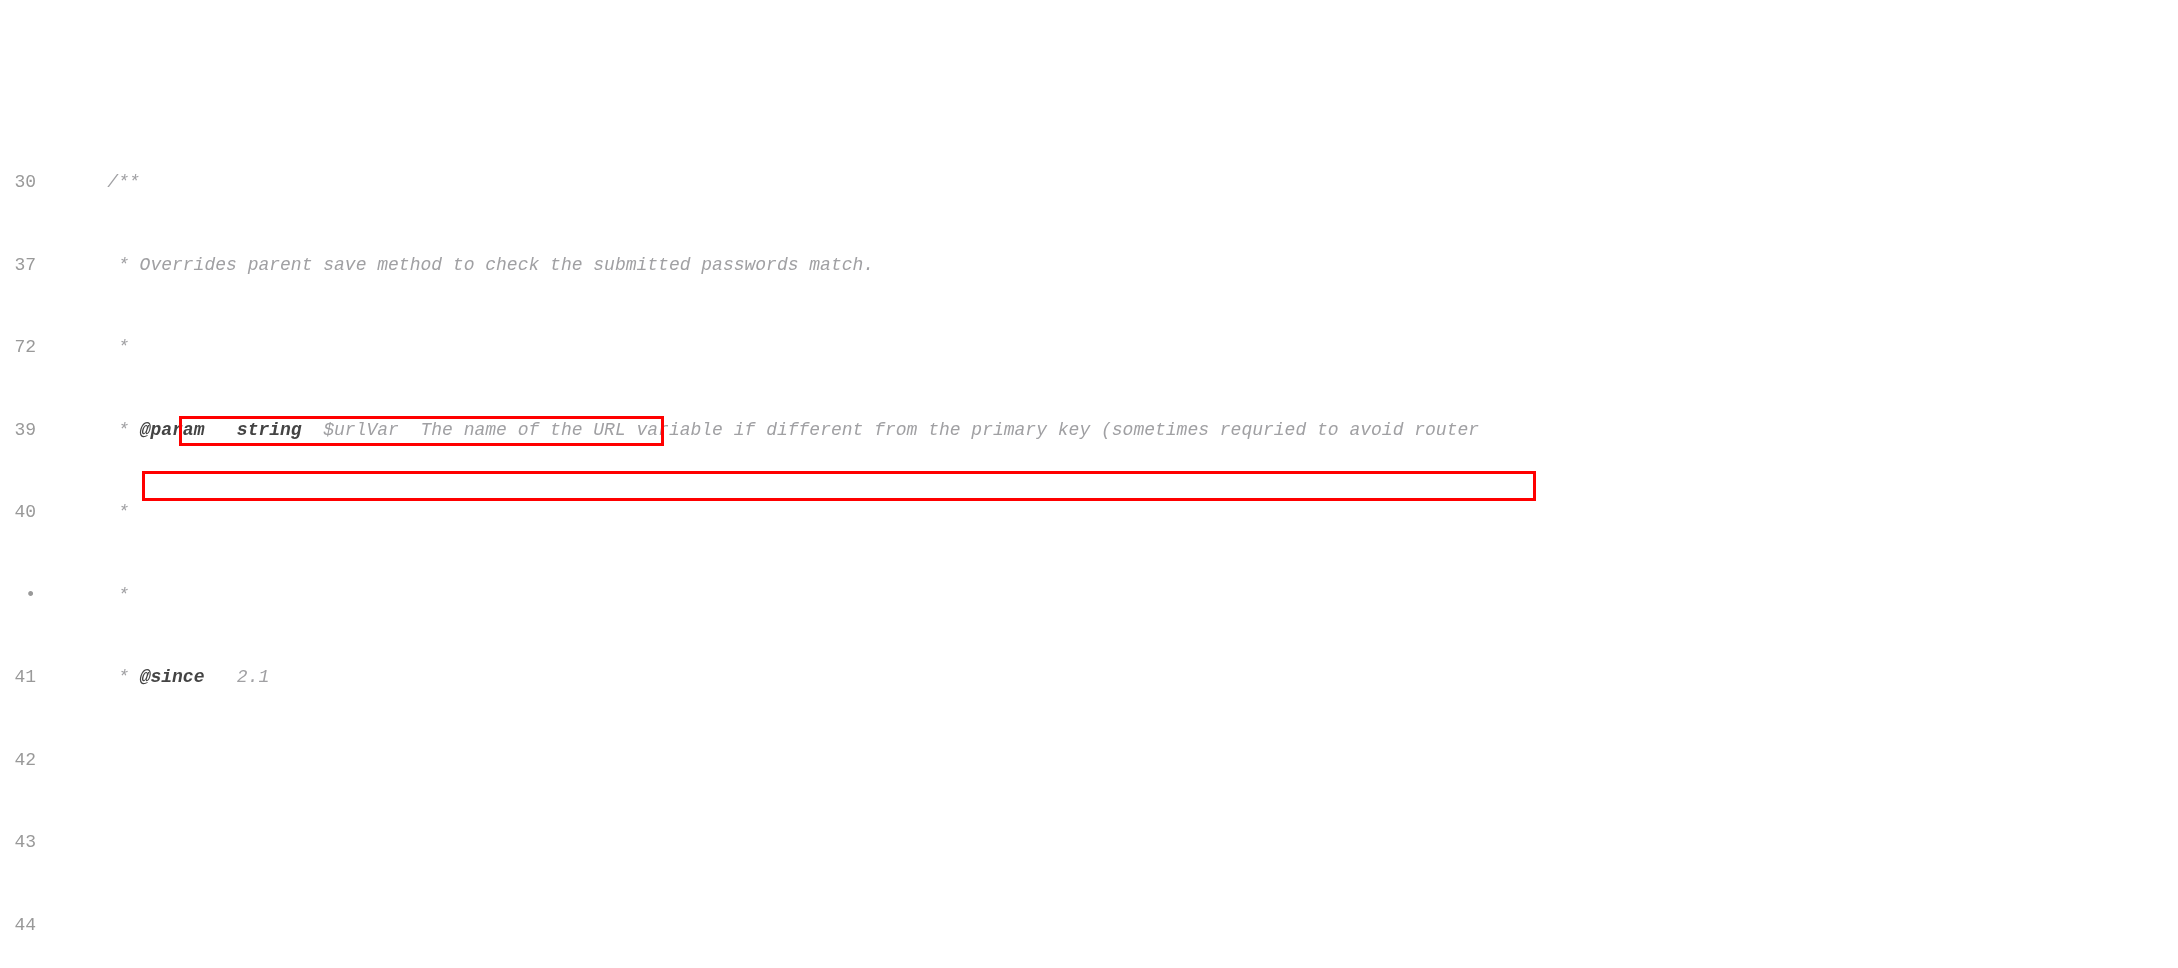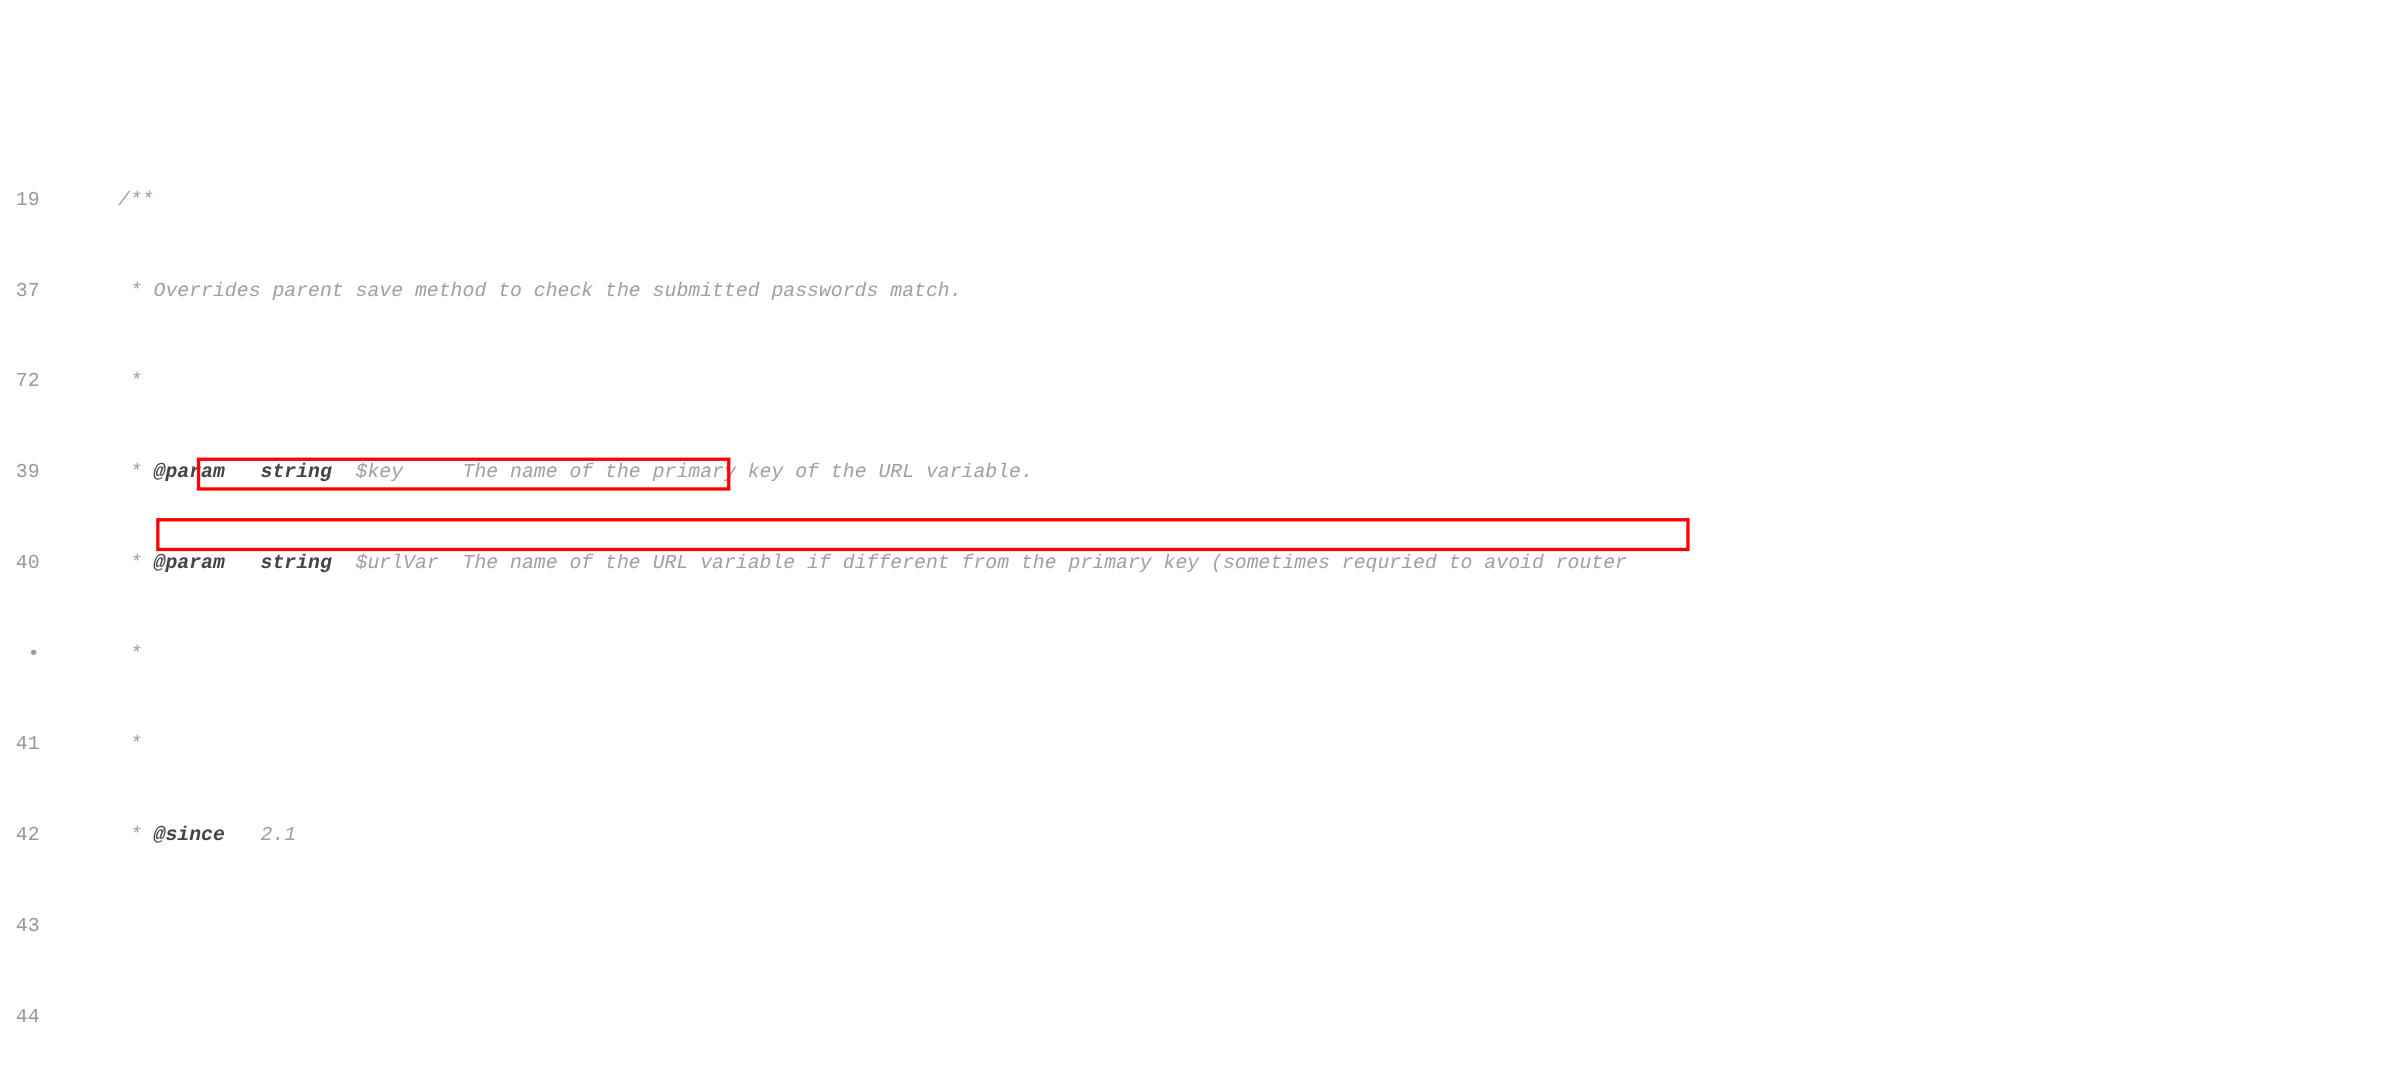--- a/index.html
+++ b/index.html
@@ -38,21 +38,21 @@
     pointer-events: none;
   }
 </style>
 </head>
 <body>
 
 
 
 <div class="editor">
   <div class="gutter">
-    <div>19</div>
+    <div>30</div>
     <div>37</div>
     <div>72</div>
     <div>39</div>
     <div>40</div>
     <div>•</div>
     <div>41</div>
     <div>42</div>
     <div>43</div>
     <div>44</div>
     
@@ -68,21 +68,20 @@
     
     
     
     
     
   </div>
   <div class="code">
     <span class="line comment">    /**</span>
     <span class="line comment">     * Overrides parent save method to check the submitted passwords match.</span>
     <span class="line comment">     *</span>
-    <span class="line"><span class="comment">     * </span><span class="doctag">@param</span><span class="comment">   </span><span class="doctype">string</span><span class="comment">  $key     The name of the primary key of the URL variable.</span></span>
     <span class="line"><span class="comment">     * </span><span class="doctag">@param</span><span class="comment">   </span><span class="doctype">string</span><span class="comment">  $urlVar  The name of the URL variable if different from the primary key (sometimes requried to avoid router </span></span>
     <span class="line comment">     *</span>
     <span class="line comment">     *</span>
     <span class="line"><span class="comment">     * </span><span class="doctag">@since</span><span class="comment">   2.1</span></span>
     
     
     
     
     
     

